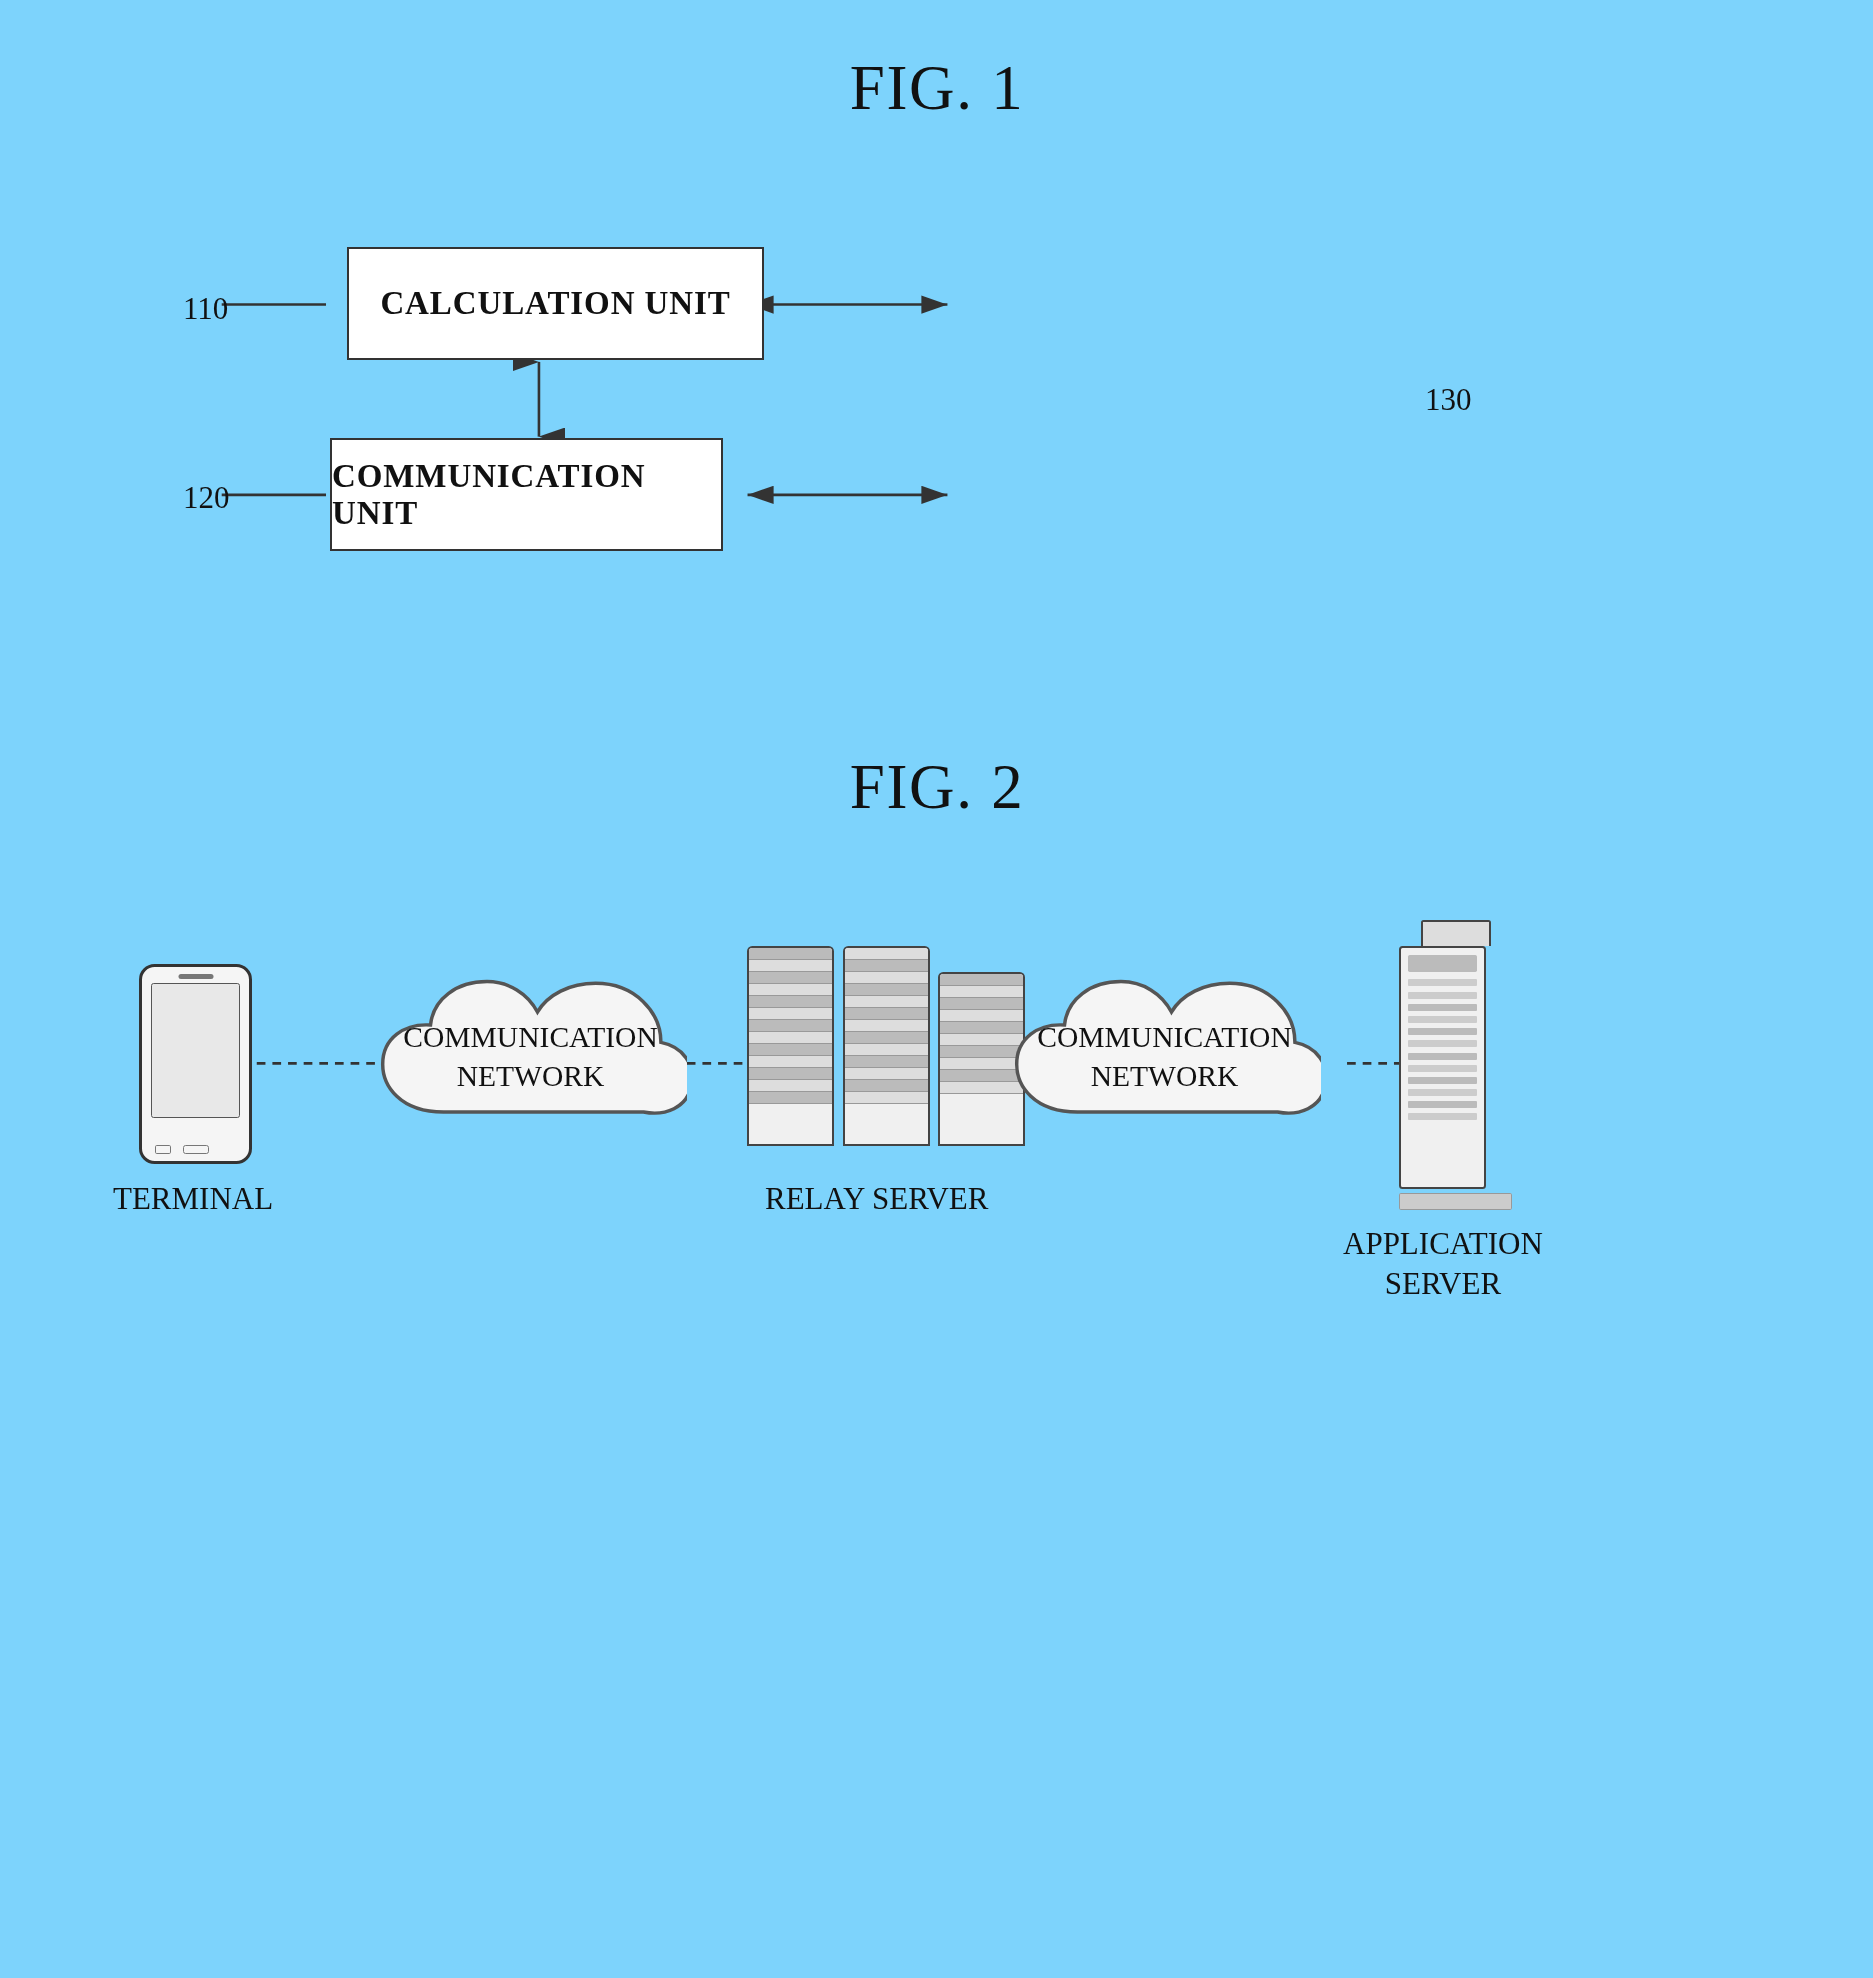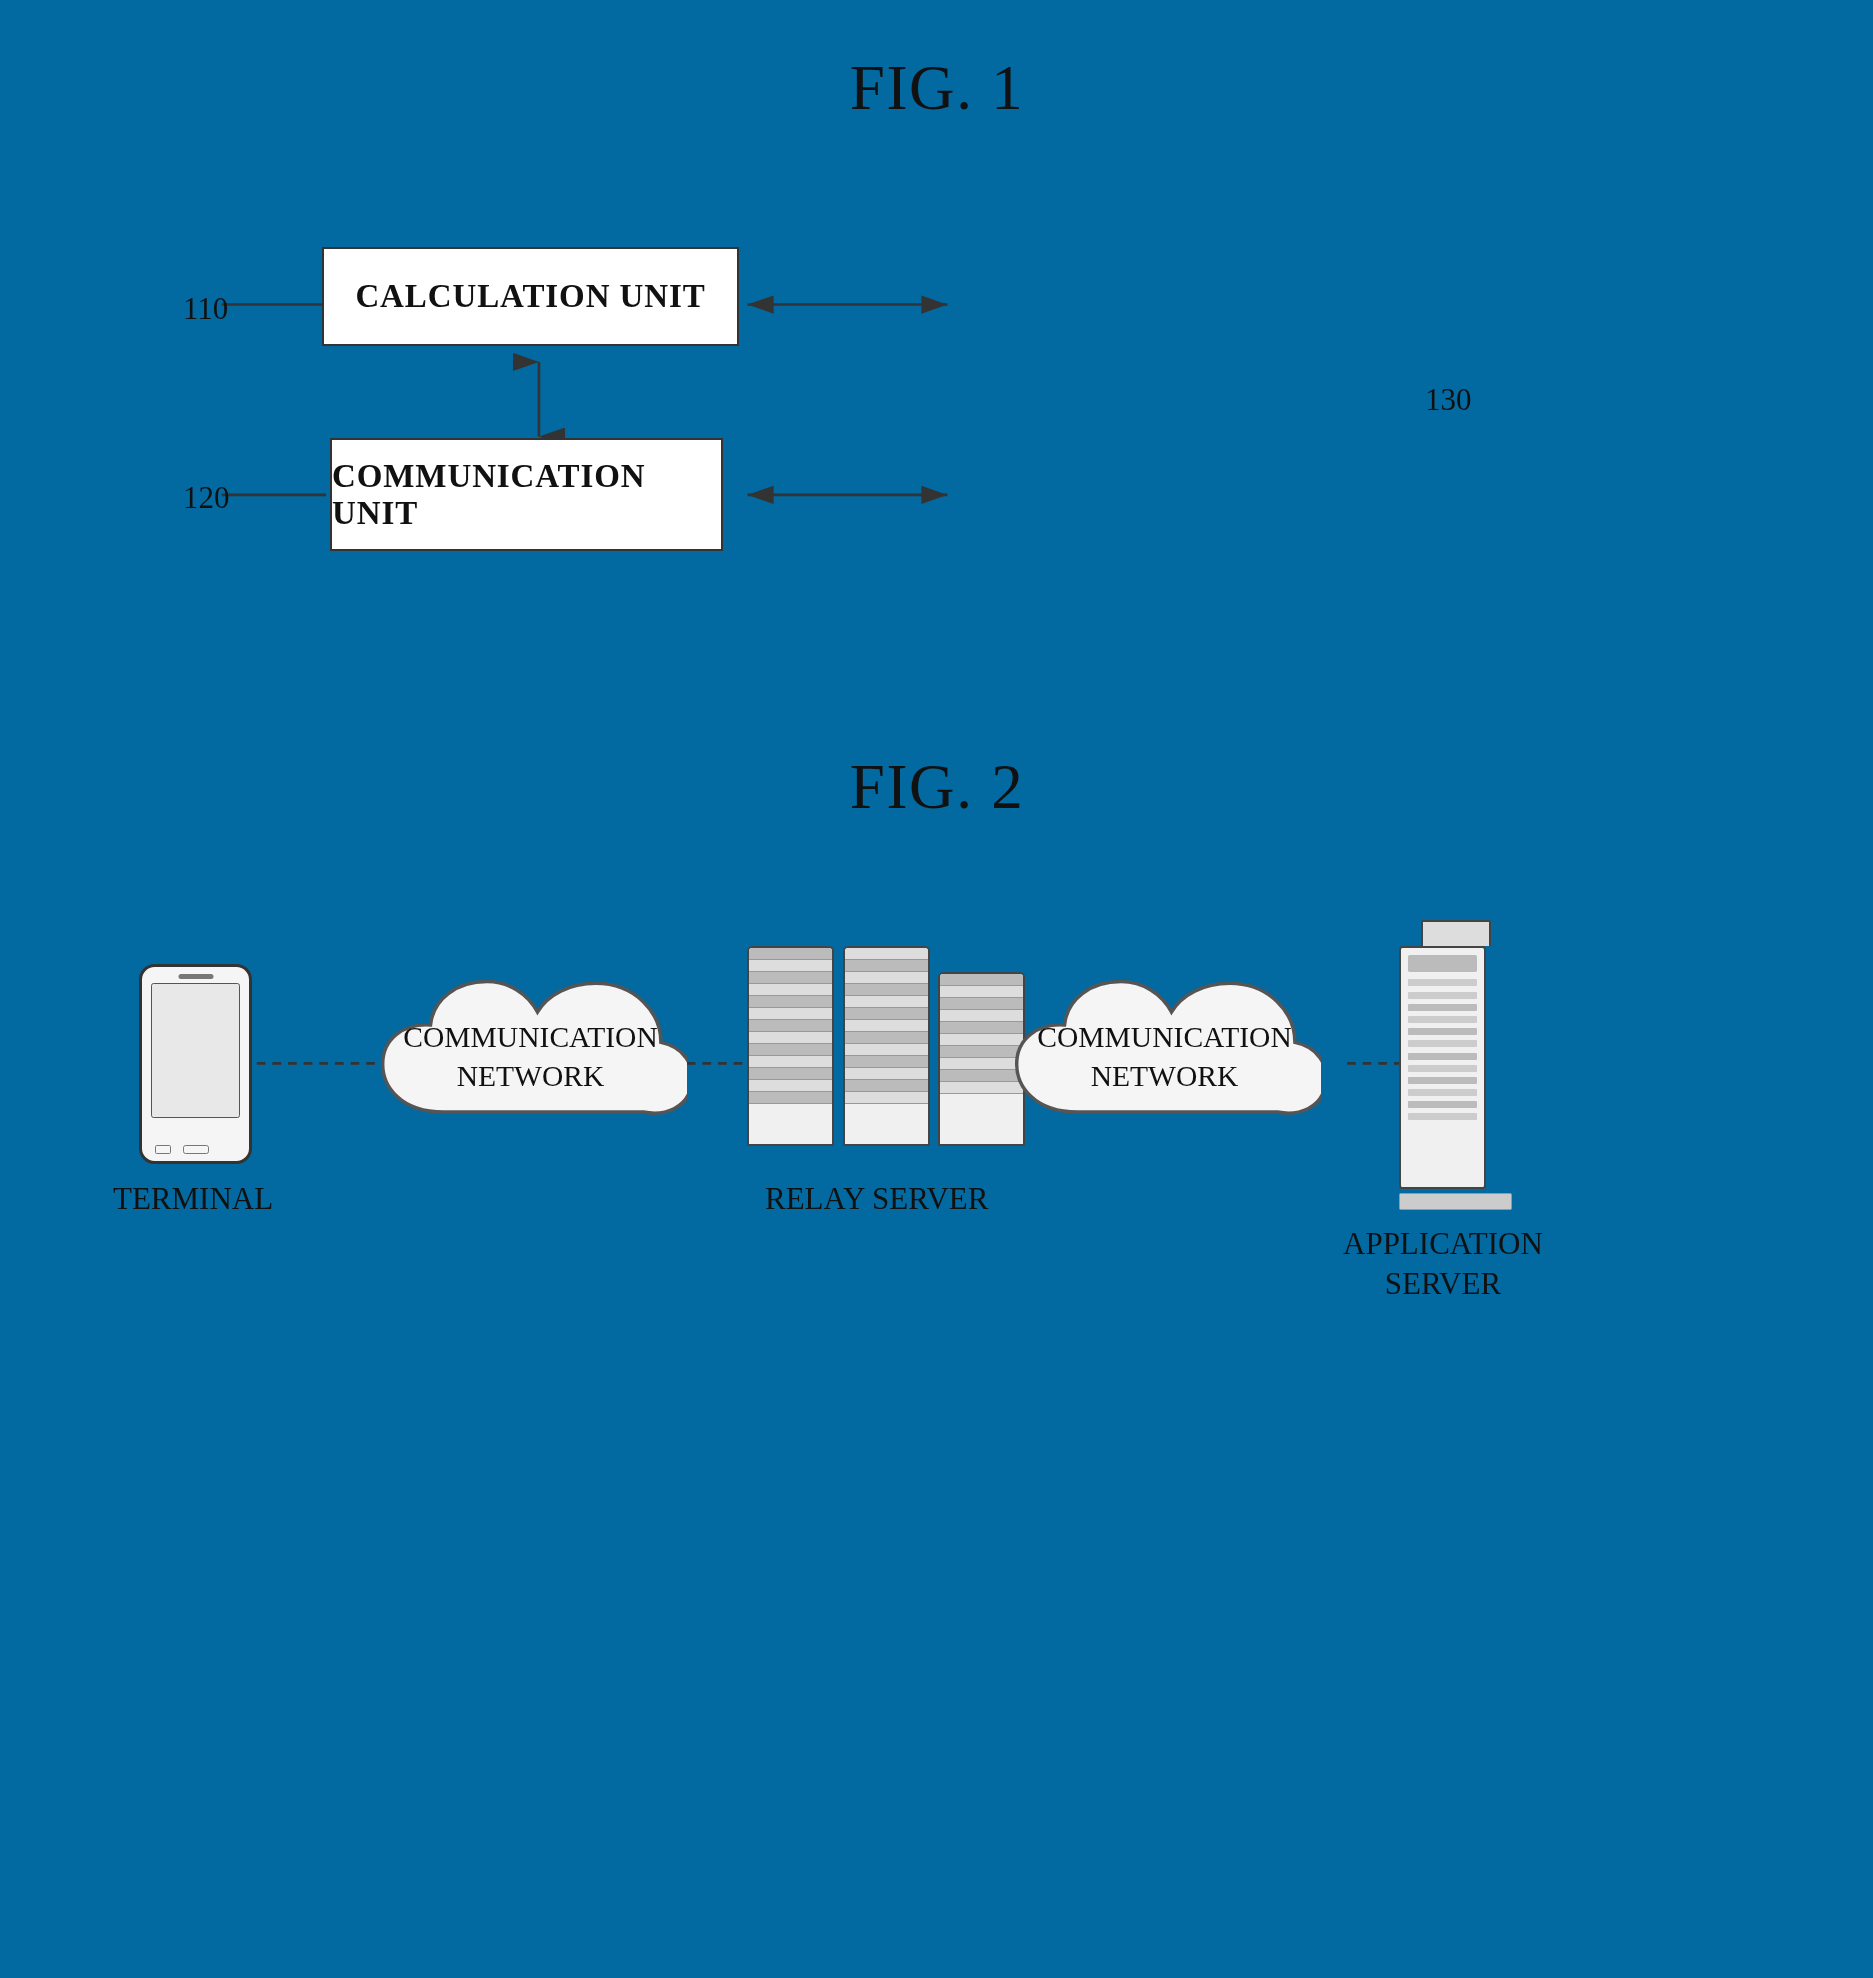--- a/index.html
+++ b/index.html
@@ -8,21 +8,21 @@
       font-family: 'Times New Roman', Times, serif;
       width: 1874px;
       min-height: 1979px;
       position: relative;
       overflow-x: hidden;
     }
 
     .page {
       width: 1874px;
       min-height: 1979px;
-      background: #0369a1;
+      background: #7dd3fc;
       padding: 52px 87px;
     }
 
     
     .fig-title {
       text-align: center;
       font-size: 63px;
       font-weight: normal;
       letter-spacing: 1.7px;
       margin-bottom: 70px;
@@ -44,24 +44,24 @@
       display: flex;
       align-items: center;
       justify-content: center;
       font-size: 33px;
       font-weight: bold;
       letter-spacing: 0.9px;
       color: #111;
     }
 
     .calc-box {
-      left: 235px;
+      left: 260px;
       top: 52px;
       width: 417px;
-      height: 99px;
+      height: 113px;
     }
 
     .comm-box {
       left: 243px;
       top: 243px;
       width: 393px;
       height: 113px;
     }
 
     .storage-box {

